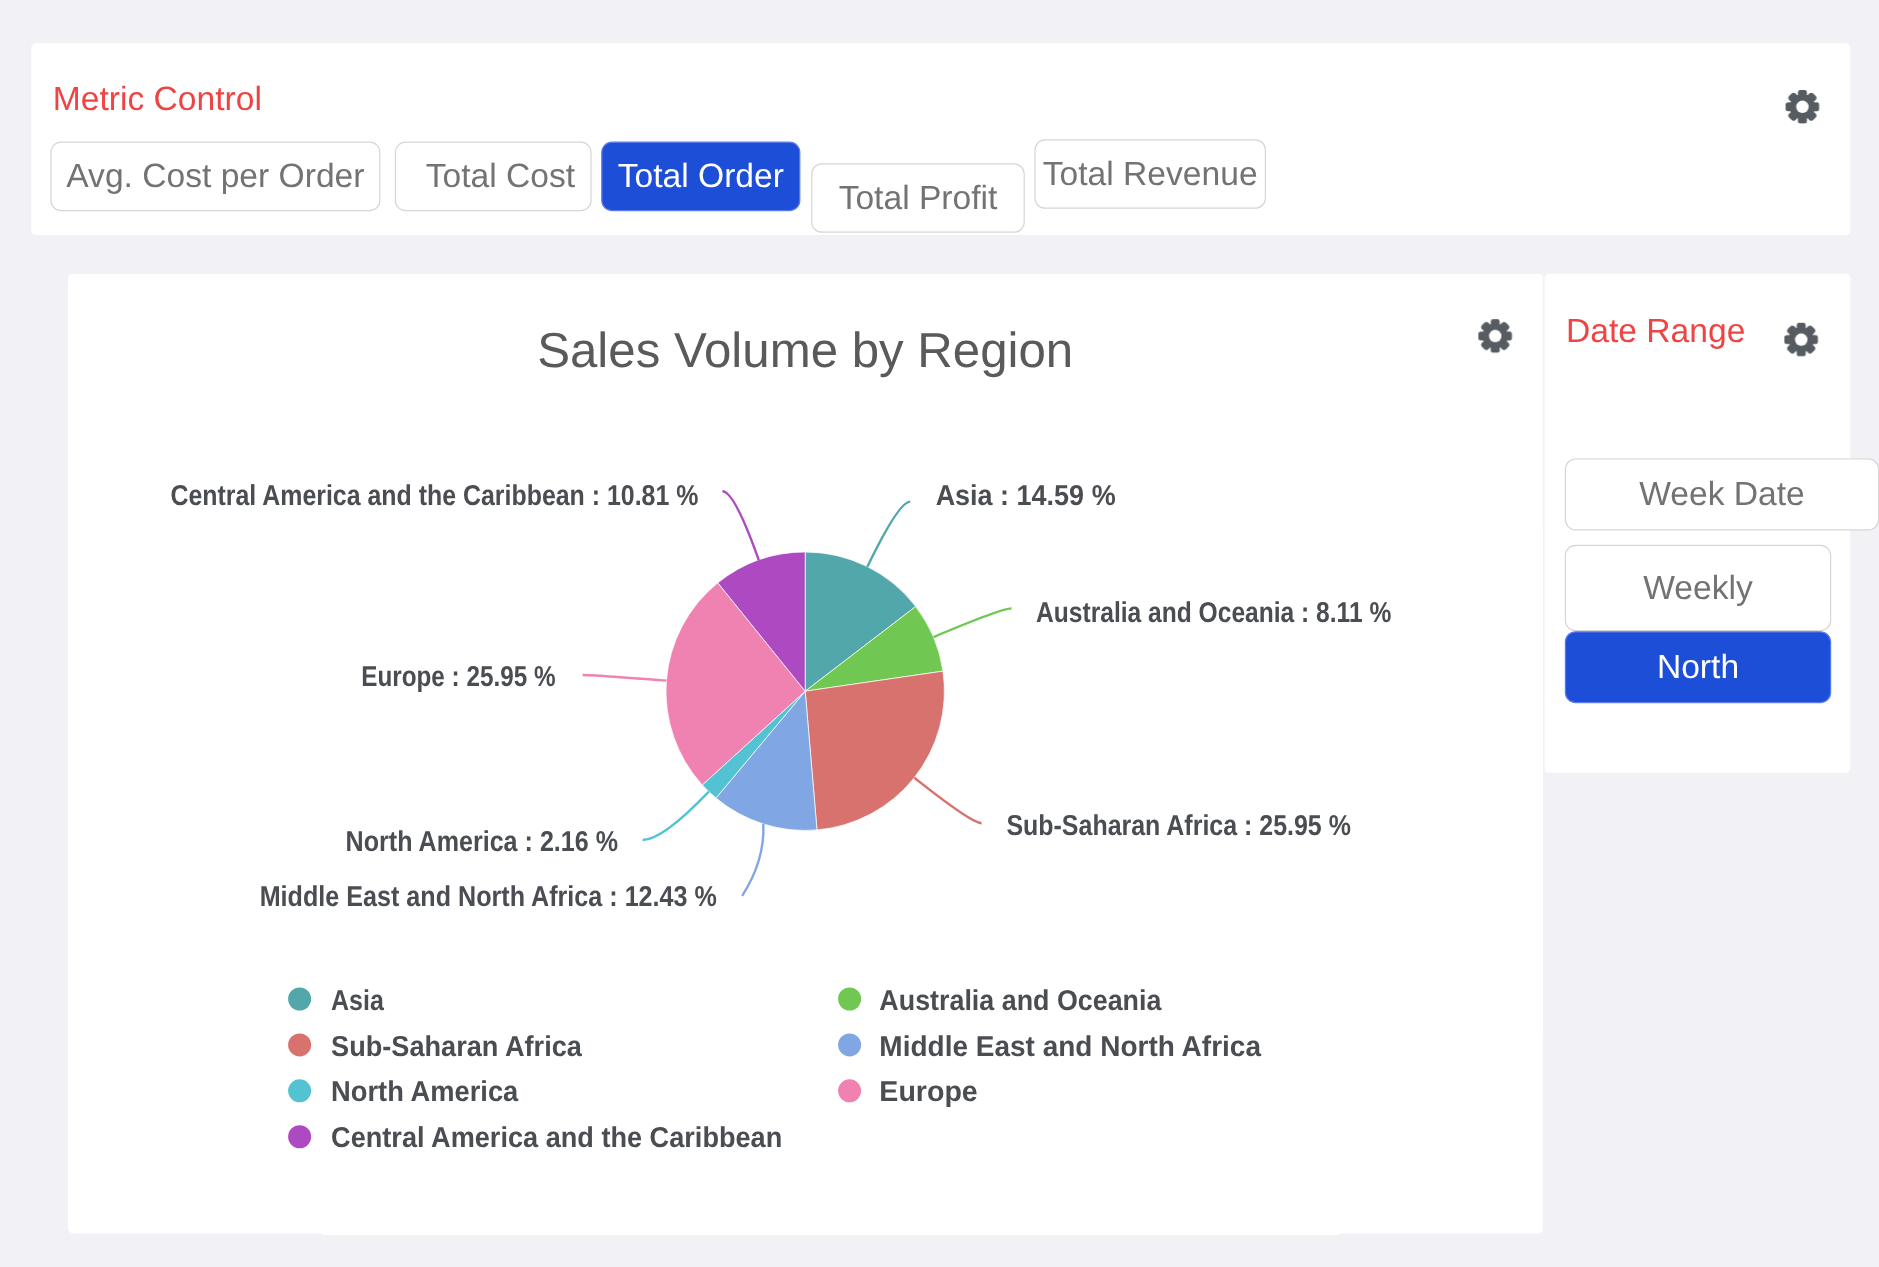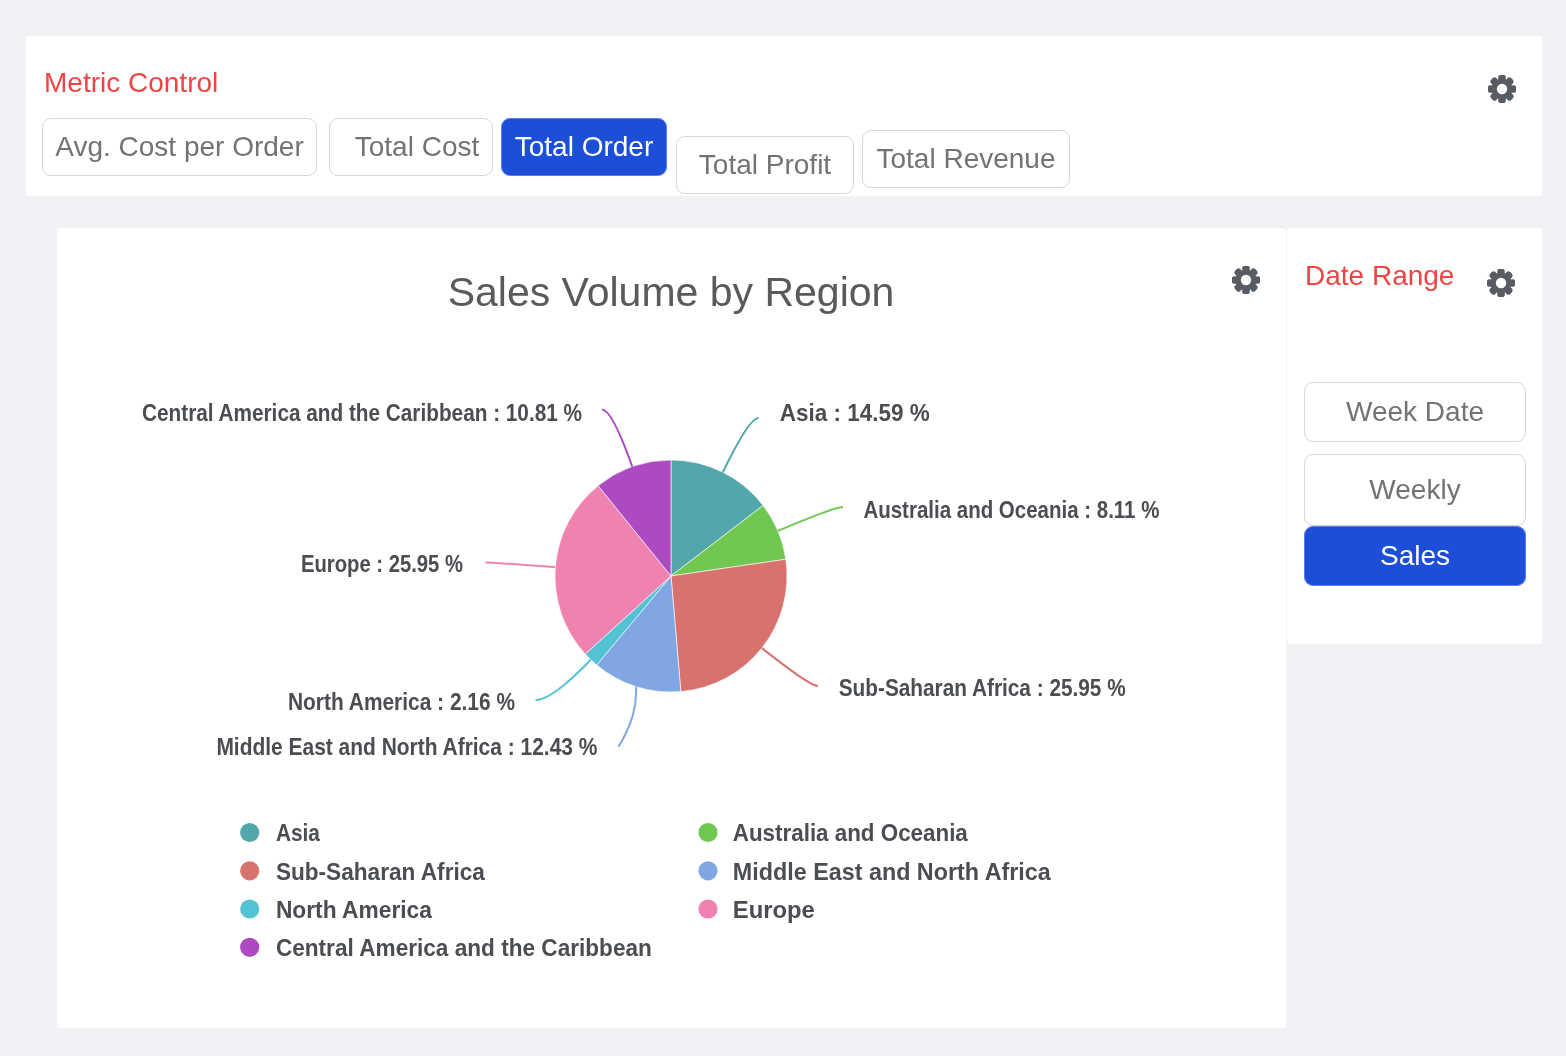--- a/index.html
+++ b/index.html
@@ -39,21 +39,21 @@
 
 <div class="card" id="card1">
   <div class="cardtitle" style="left:18px;top:33px;">Metric Control</div>
   <svg class="gear" style="left:1462px;top:39px;" viewBox="0 0 28 28">
       <use href="#gear"></use>
     </svg>
   <div class="btn" style="left:16px;top:82px;width:275px;height:58px;">Avg. Cost per Order</div>
   <div class="btn" style="left:303px;top:82px;width:164px;height:58px;padding-left:12px;">Total Cost</div>
   <div class="btn sel" style="left:475px;top:82px;width:166px;height:58px;">Total Order</div>
   <div class="btn" style="left:650px;top:100px;width:178px;height:58px;">Total Profit</div>
-  <div class="btn" style="left:836px;top:94px;width:208px;height:58px;">Total Revenue</div>
+  <div class="btn" style="left:836px;top:80px;width:193px;height:58px;">Total Revenue</div>
 </div>
 
 <div class="card" id="card2">
   <svg class="gear" style="left:1175px;top:38px;" viewBox="0 0 28 28">
       <use href="#gear"></use>
     </svg>
   <svg width="1229" height="800" viewBox="0 0 1229 800" style="position:absolute;left:0;top:0;">
     <text x="614" y="78" text-anchor="middle" font-size="41" fill="#5a5a5a">Sales Volume by Region</text>
 
     <g stroke="#ffffff" stroke-width="0.6">
@@ -103,16 +103,16 @@
         <text x="675.8" y="689.8" textLength="82" lengthAdjust="spacingAndGlyphs">Europe</text>
     </g>
   </svg>
 </div>
 
 <div class="card" id="card3">
   <div class="cardtitle" style="left:18px;top:34px;">Date Range</div>
   <svg class="gear" style="left:200px;top:41px;" viewBox="0 0 28 28">
       <use href="#gear"></use>
     </svg>
-  <div class="btn" style="left:17px;top:154px;width:222px;height:60px;">Week Date</div>
+  <div class="btn" style="left:17px;top:154px;width:262px;height:60px;">Week Date</div>
   <div class="btn" style="left:17px;top:226px;width:222px;height:72px;">Weekly</div>
-  <div class="btn sel" style="left:17px;top:298px;width:222px;height:60px;">Sales</div>
+  <div class="btn sel" style="left:17px;top:298px;width:222px;height:60px;">North</div>
 </div>
 
 </body></html>

